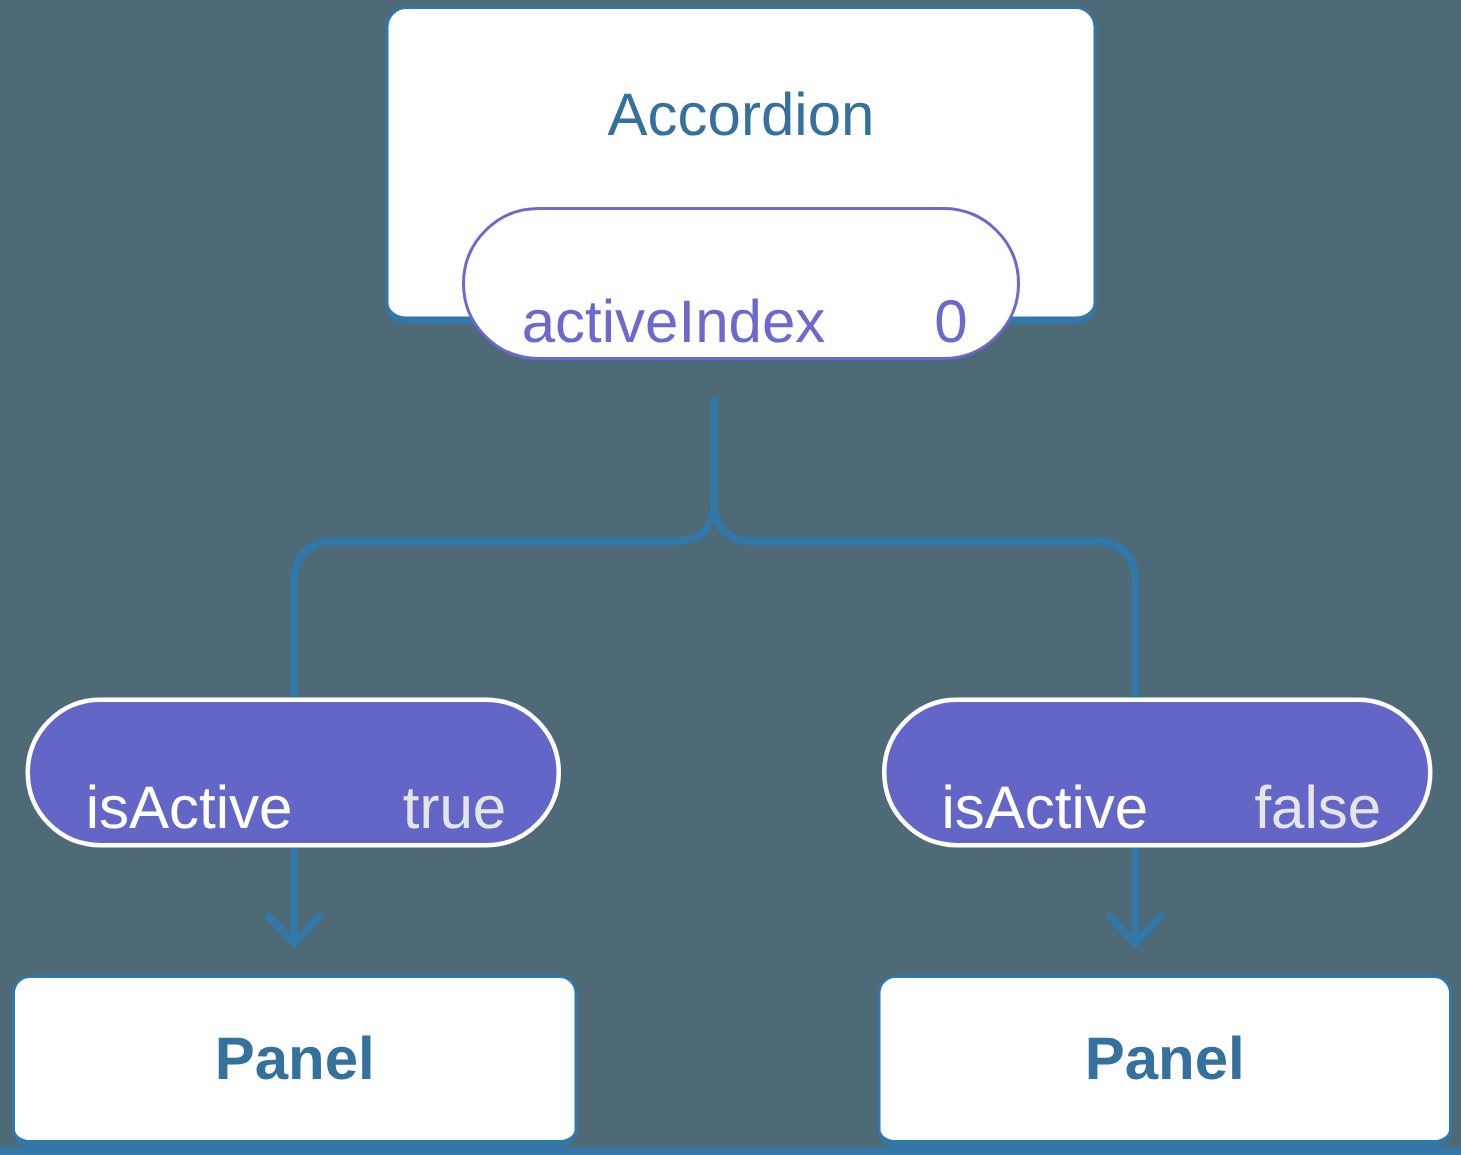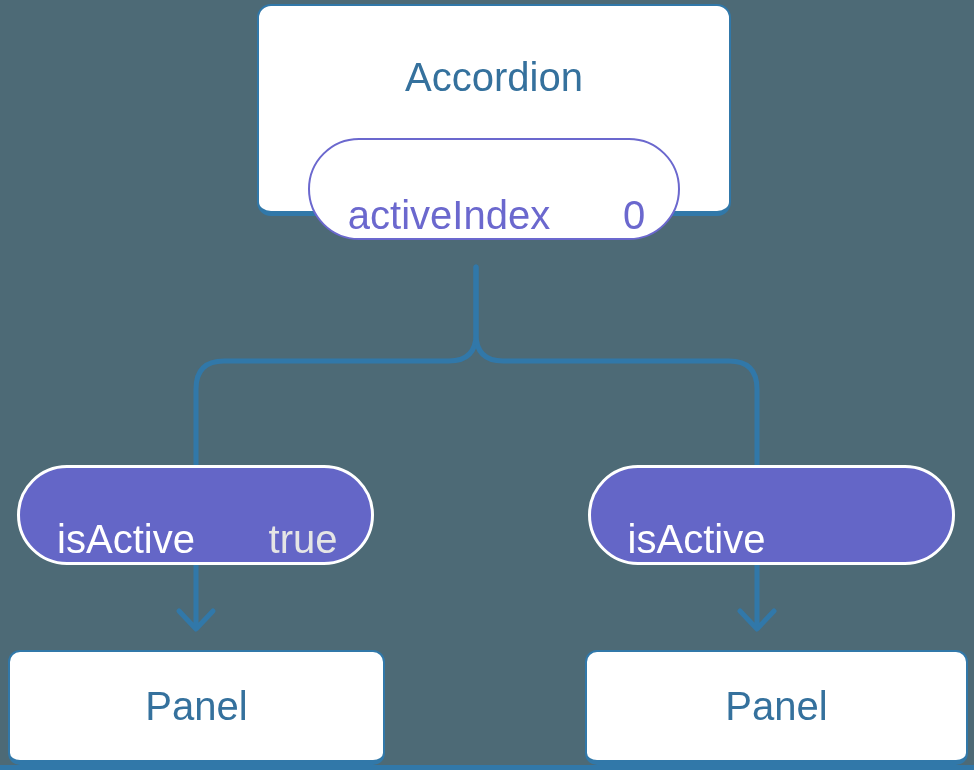--- a/index.html
+++ b/index.html
@@ -91,21 +91,21 @@
     display:flex;align-items:center;justify-content:center;
     font-size:40px;font-weight:500;color:#e5e5e5;
   }
   .panel-card{
     border-radius:12px;
     display:flex;align-items:center;justify-content:center;
   }
   .panel-card.left{left:8px;top:650px;width:377px;height:115px;}
   .panel-card.right{left:585px;top:650px;width:383px;height:115px;}
   .panel-title{
-    font-size:40px;font-weight:400;color:var(--text-blue);
+    font-size:40px;font-weight:700;color:var(--text-blue);
   }
   .bottom-strip{
     position:absolute;left:0;top:765px;width:974px;height:5px;
     background:var(--accent-blue);z-index:0;
   }
 </style>
 </head>
 <body>
 
 <div class="canvas">
@@ -128,20 +128,21 @@
 
   <div class="prop-pill left">
     <span class="pill-label">isActive</span>
     <span class="pill-divider"></span>
     <span class="pill-value">true</span>
   </div>
 
   <div class="prop-pill right">
     <span class="pill-label">isActive</span>
     <span class="pill-divider"></span>
+    <span class="pill-value">false</span>
   </div>
 
   <div class="card panel-card left">
     <span class="panel-title">Panel</span>
   </div>
 
   <div class="card panel-card right">
     <span class="panel-title">Panel</span>
   </div>
 

